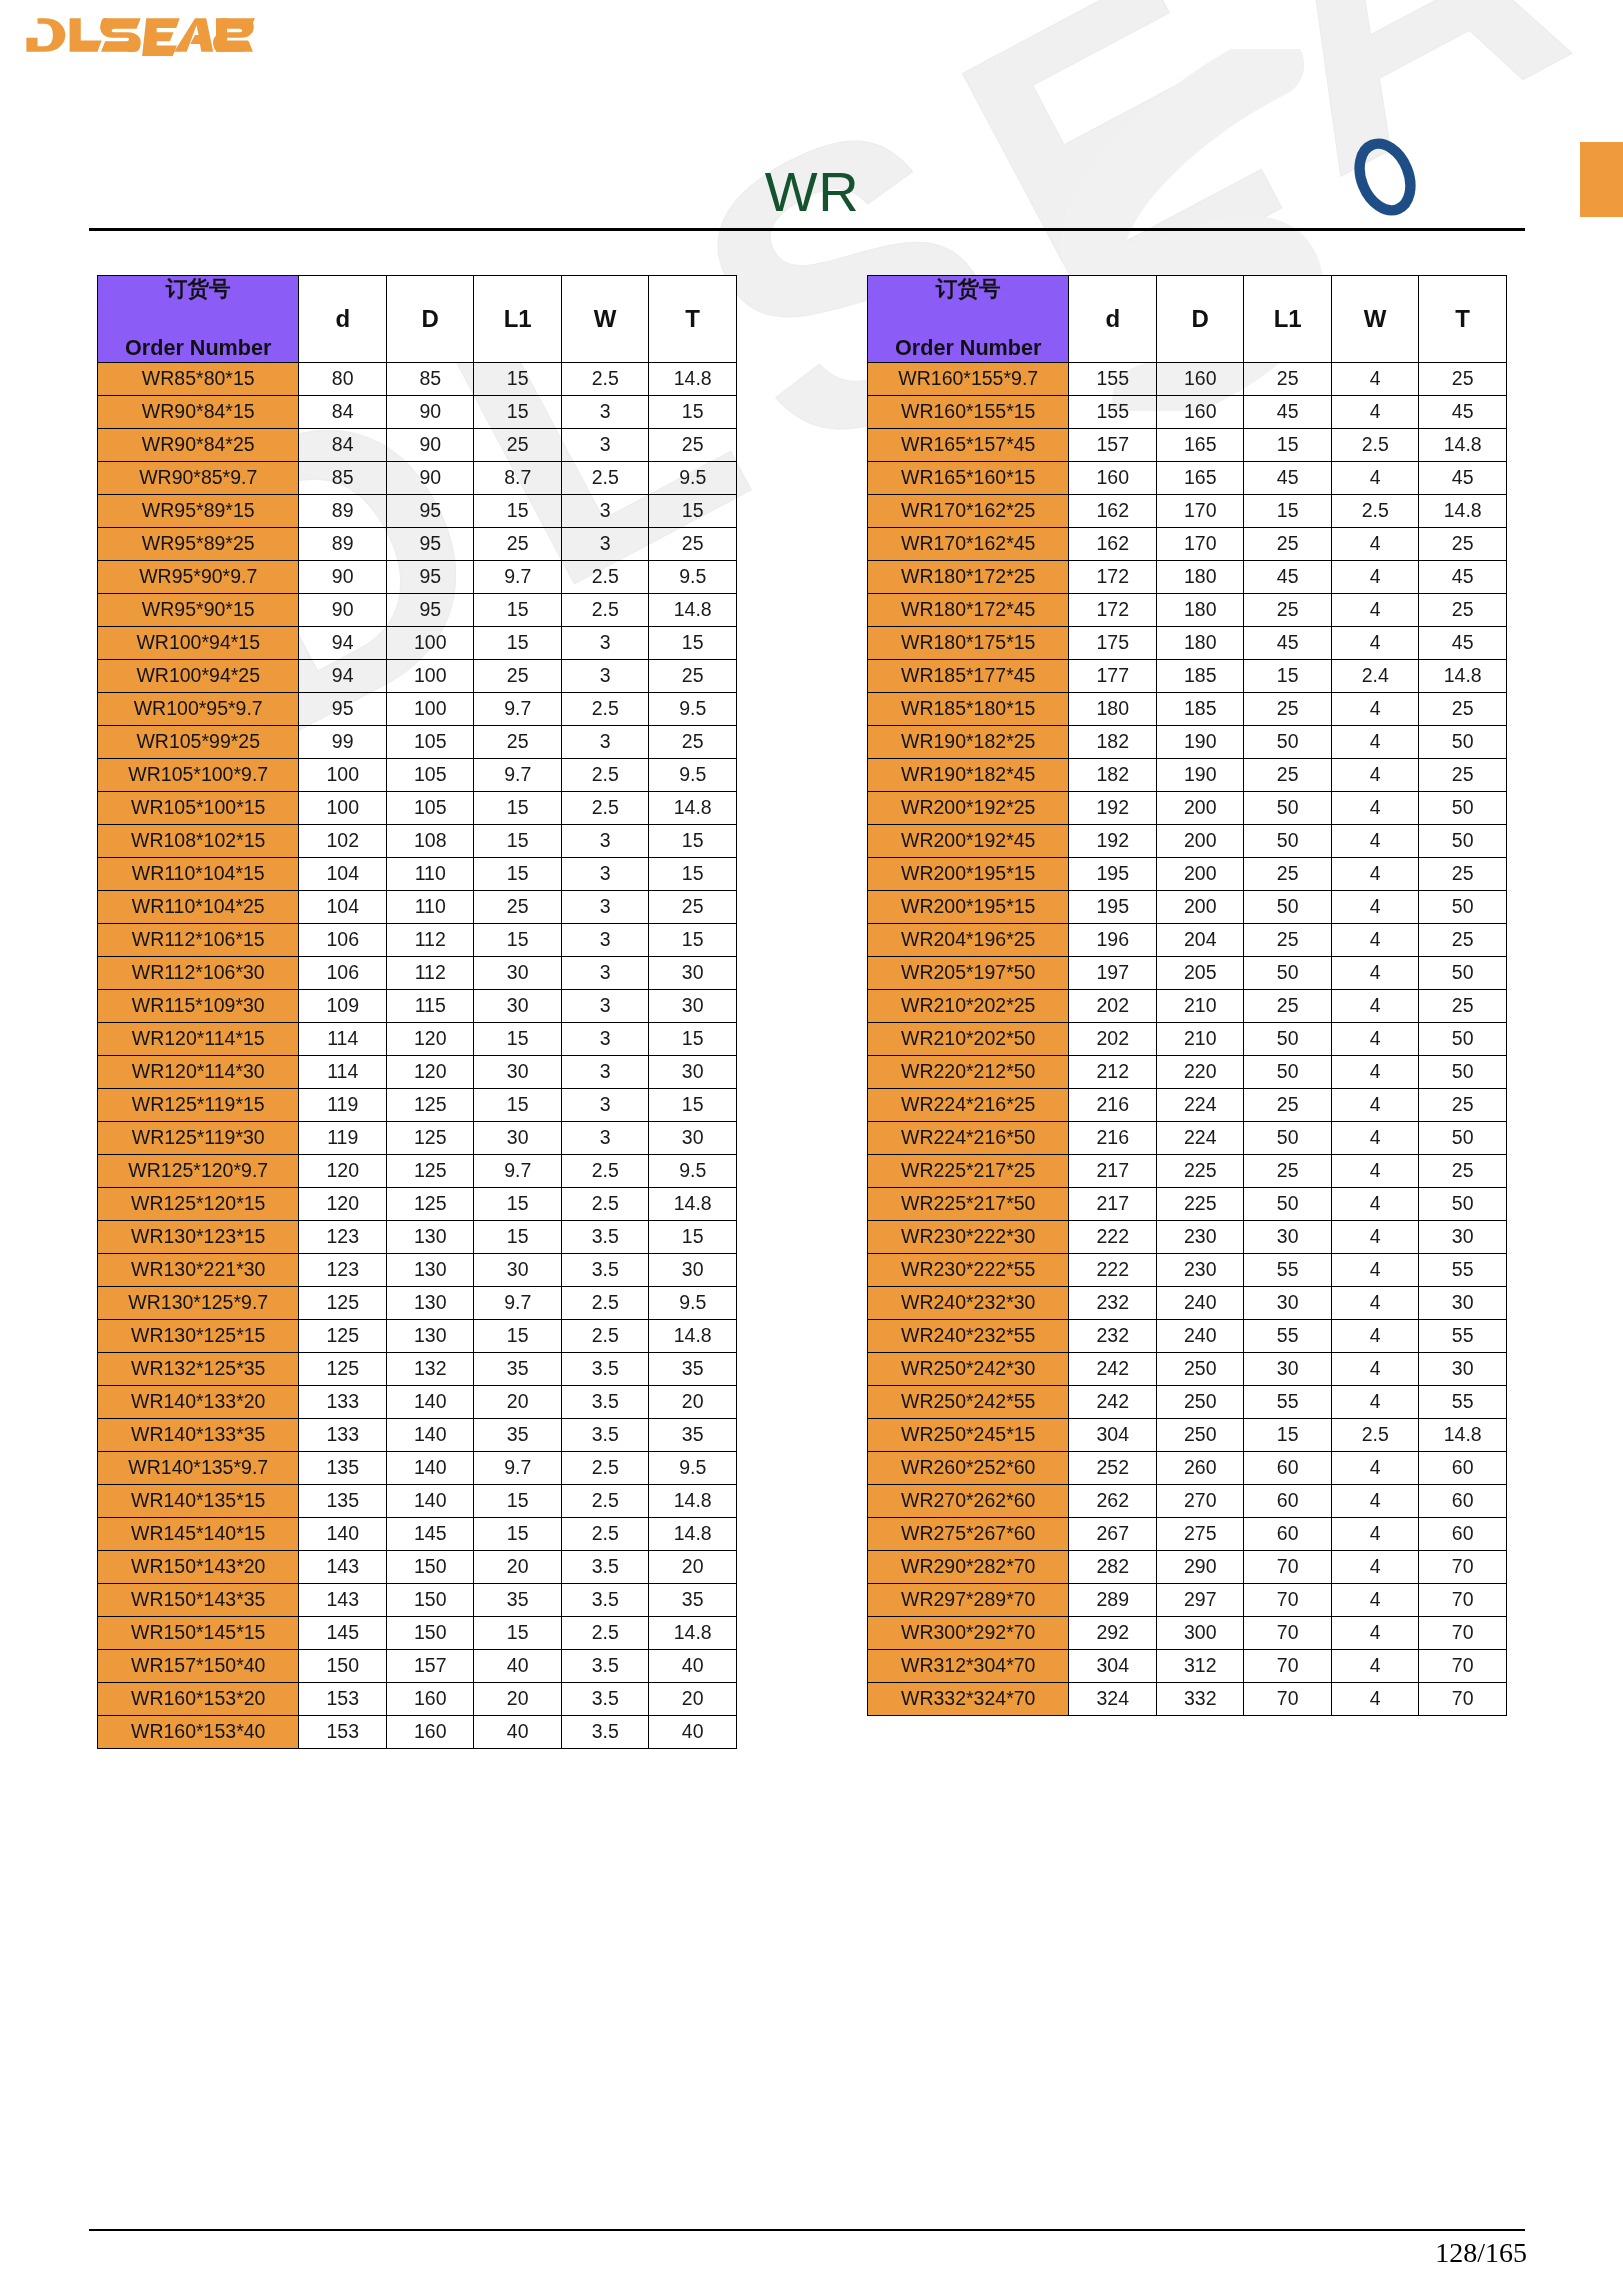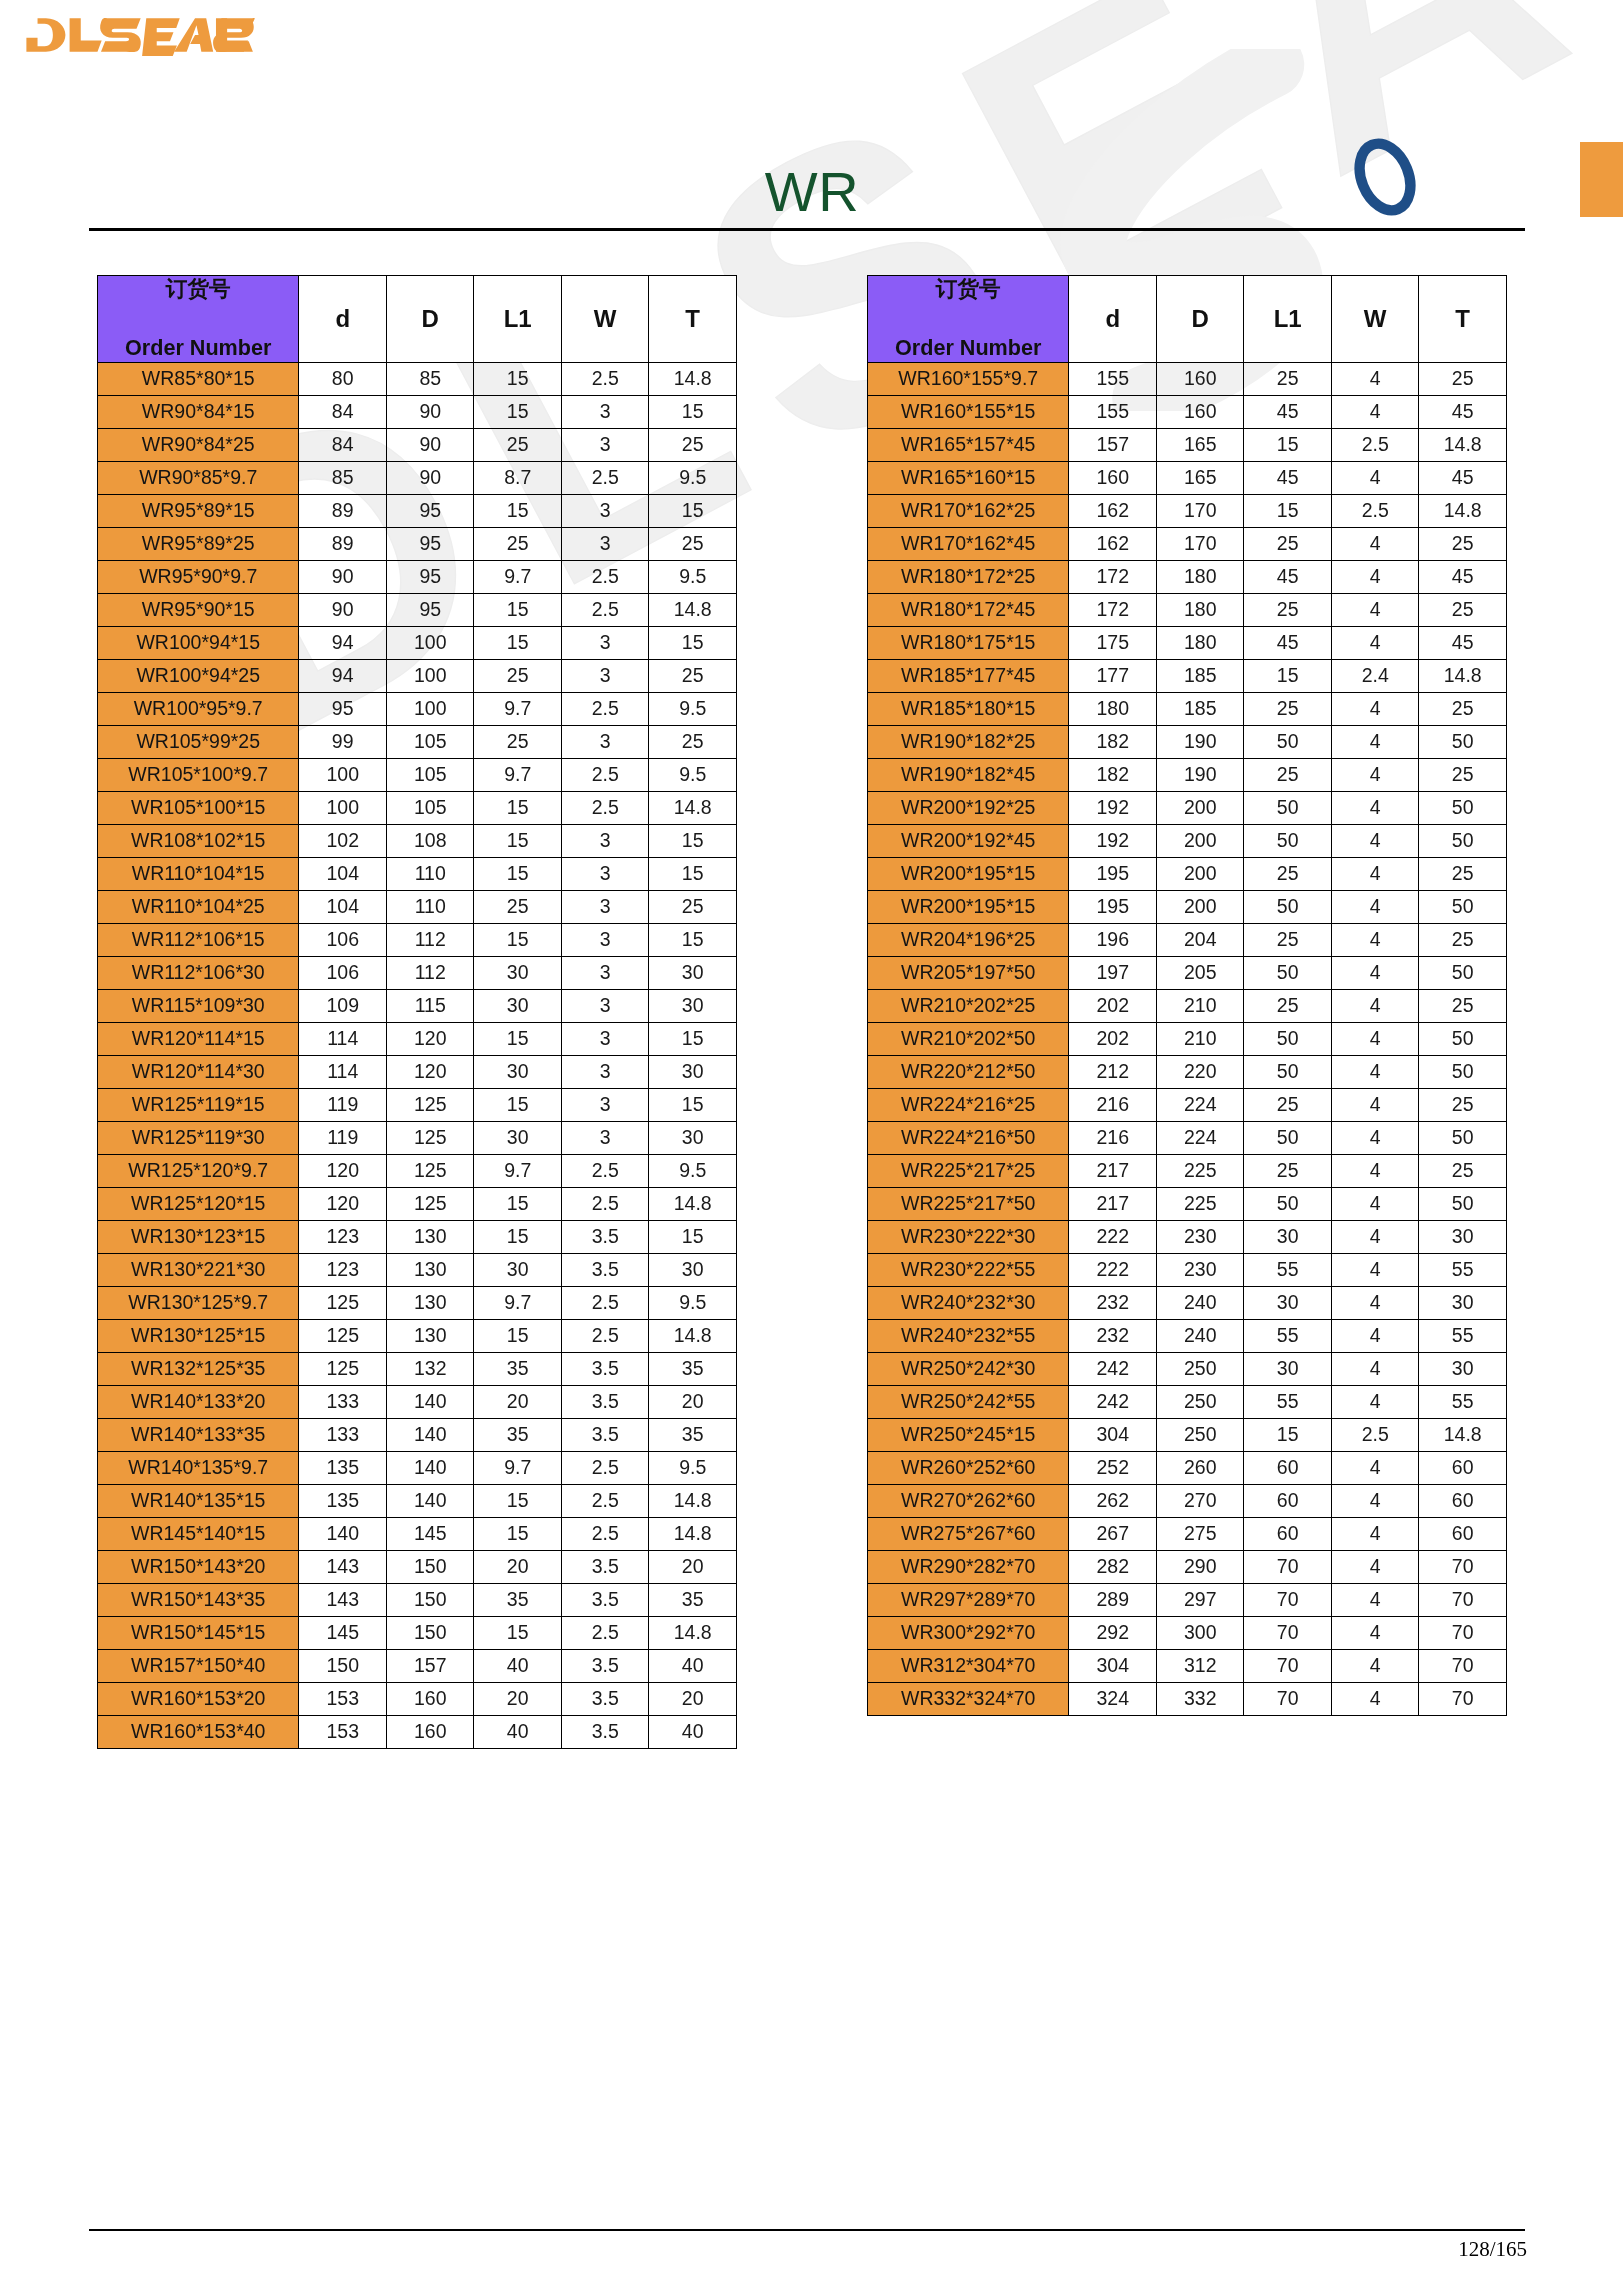--- a/index.html
+++ b/index.html
@@ -95,21 +95,21 @@
     top: 2229px;
     width: 1436px;
     height: 2.1px;
     background: #000000;
     z-index: 3;
   }
   .footer-page {
     position: absolute;
     right: 97px;
     top: 2237px;
-    font-size: 21px;
+    font-size: 28px;
     font-family: "Liberation Serif", serif;
     color: #000000;
     z-index: 3;
   }
 
   
   .tables-wrap {
     position: absolute;
     left: 0; top: 0;
     width: 1624px;

